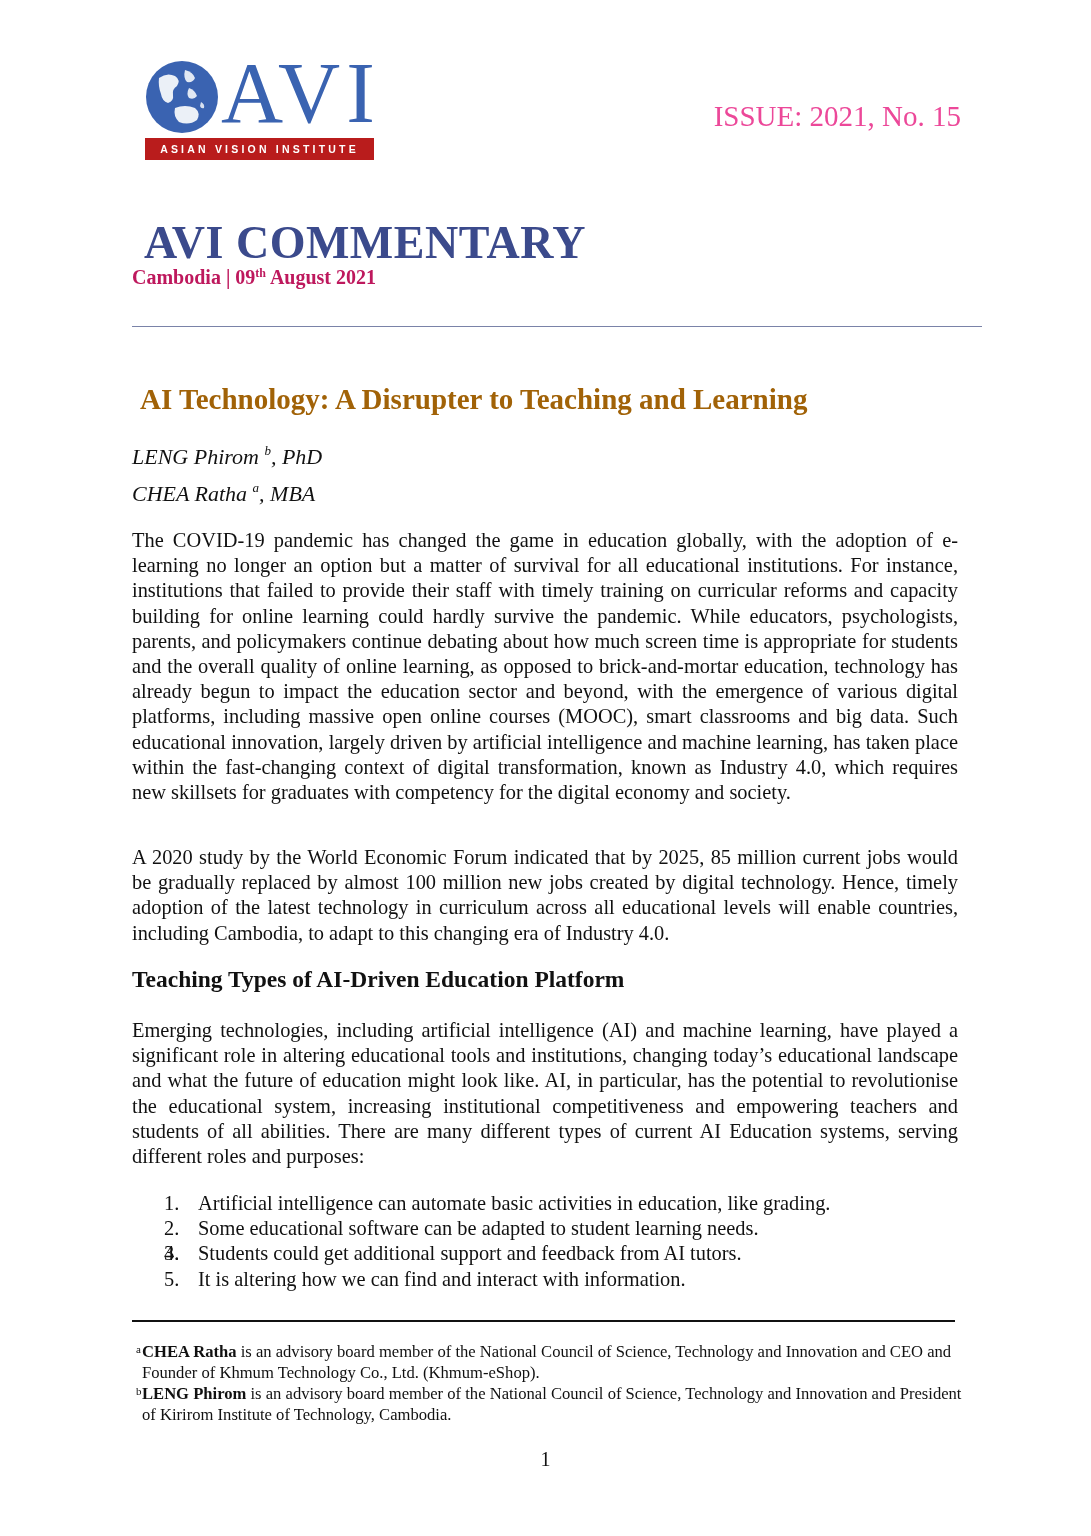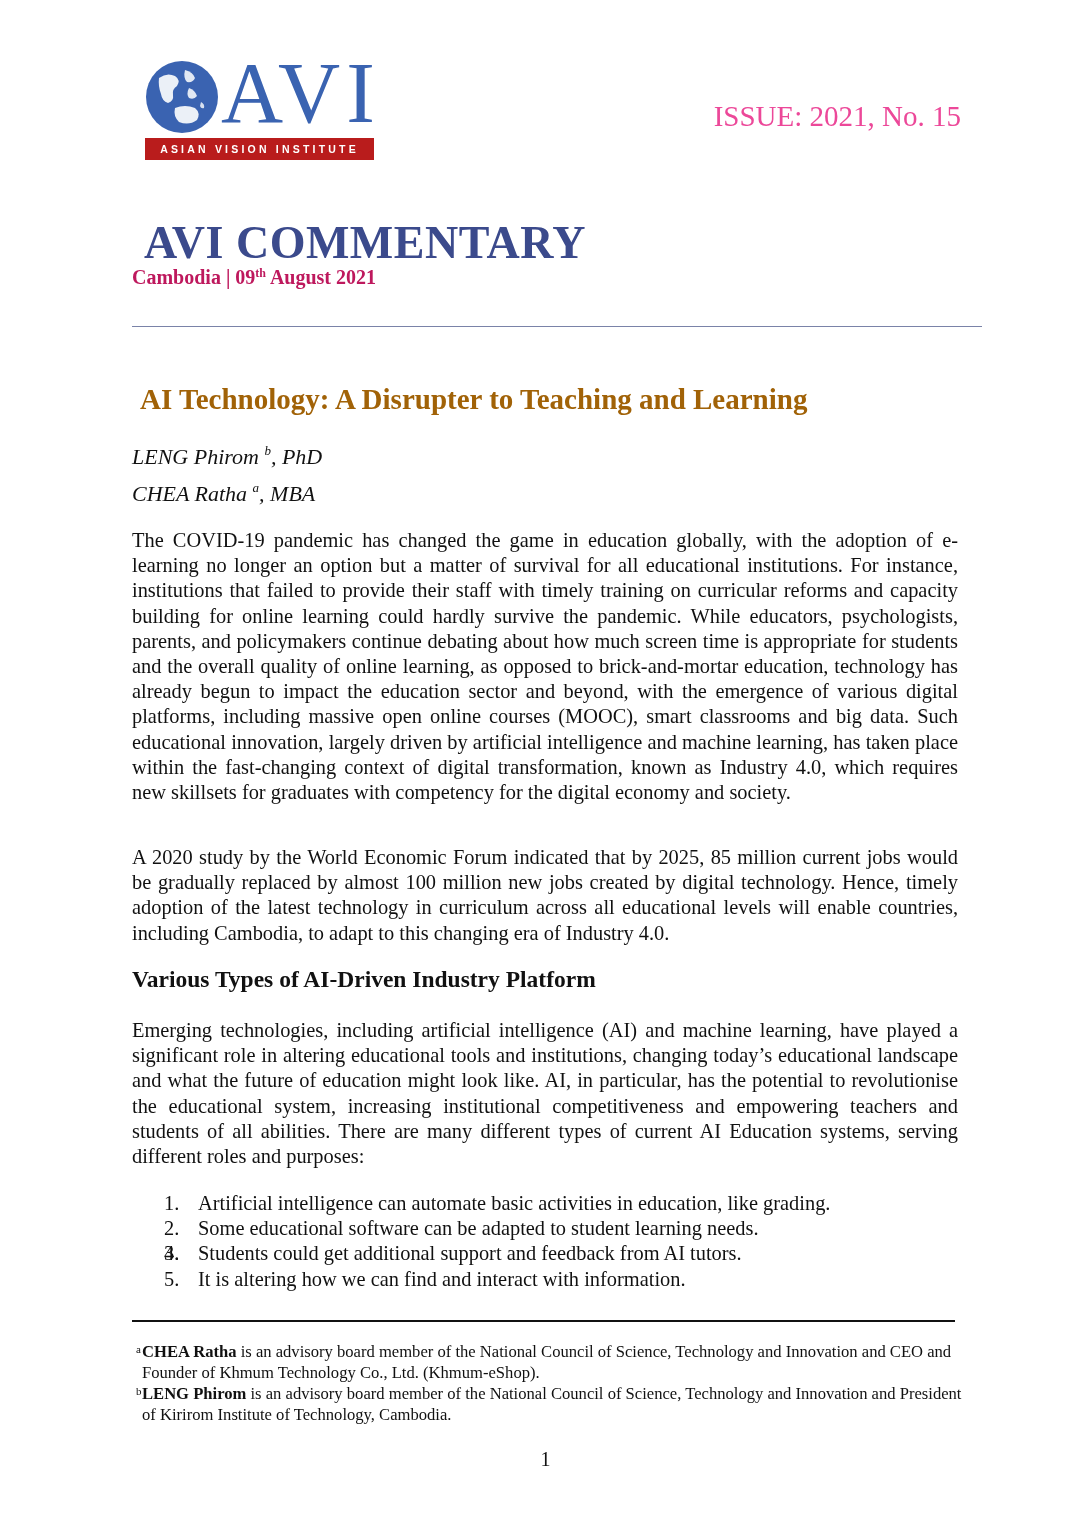--- a/index.html
+++ b/index.html
@@ -82,21 +82,21 @@
   <h2 class="article-title">AI Technology: A Disrupter to Teaching and Learning</h2>
 
   <div class="authors">
     <div><span>LENG Phirom</span> <sup>b</sup><span>, PhD</span></div>
     <div><span>CHEA Ratha</span> <sup>a</sup><span>, MBA</span></div>
   </div>
 
   <p class="body-text p1">The COVID-19 pandemic has changed the game in education globally, with the adoption of e-learning no longer an option but a matter of survival for all educational institutions. For instance, institutions that failed to provide their staff with timely training on curricular reforms and capacity building for online learning could hardly survive the pandemic. While educators, psychologists, parents, and policymakers continue debating about how much screen time is appropriate for students and the overall quality of online learning, as opposed to brick-and-mortar education, technology has already begun to impact the education sector and beyond, with the emergence of various digital platforms, including massive open online courses (MOOC), smart classrooms and big data. Such educational innovation, largely driven by artificial intelligence and machine learning, has taken place within the fast-changing context of digital transformation, known as Industry 4.0, which requires new skillsets for graduates with competency for the digital economy and society.</p>
   <p class="body-text p2">A 2020 study by the World Economic Forum indicated that by 2025, 85 million current jobs would be gradually replaced by almost 100 million new jobs created by digital technology. Hence, timely adoption of the latest technology in curriculum across all educational levels will enable countries, including Cambodia, to adapt to this changing era of Industry 4.0.</p>
 
-  <h3 class="section-heading">Various Types of AI-Driven Industry Platform</h3>
+  <h3 class="section-heading">Teaching Types of AI-Driven Education Platform</h3>
   <p class="body-text p3">Emerging technologies, including artificial intelligence (AI) and machine learning, have played a significant role in altering educational tools and institutions, changing today’s educational landscape and what the future of education might look like. AI, in particular, has the potential to revolutionise the educational system, increasing institutional competitiveness and empowering teachers and students of all abilities. There are many different types of current AI Education systems, serving different roles and purposes:</p>
 
   <ol class="list">
     <li><span class="num">1.</span><span>Artificial intelligence can automate basic activities in education, like grading.</span></li>
     <li><span class="num">2.</span><span>Some educational software can be adapted to student learning needs.</span></li>
     <li><span class="num">3.</span></li>
     <li><span class="num">4.</span><span>Students could get additional support and feedback from AI tutors.</span></li>
     <li><span class="num">5.</span><span>It is altering how we can find and interact with information.</span></li>
   </ol>
 

